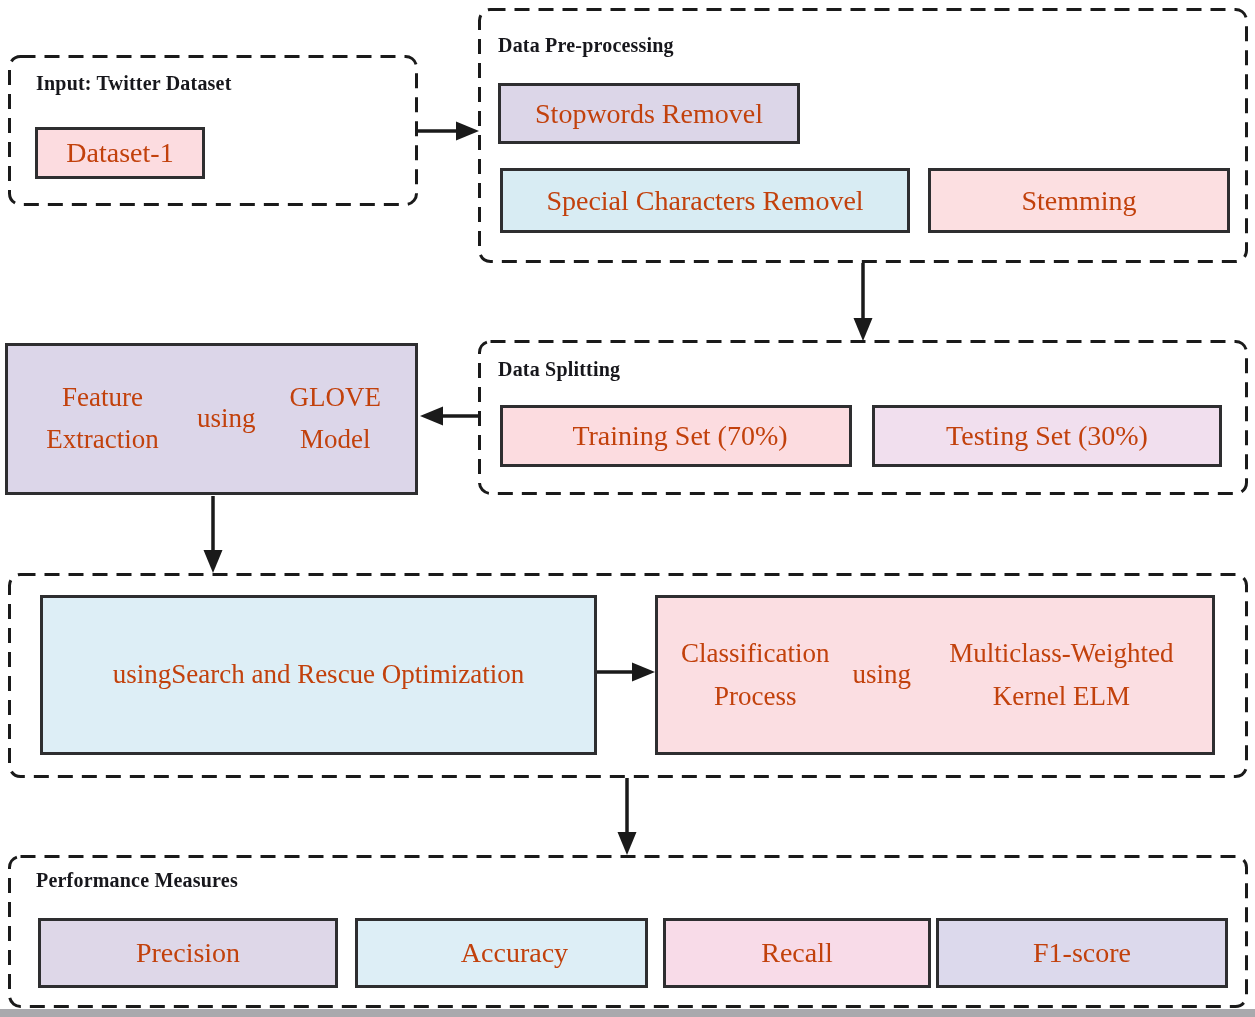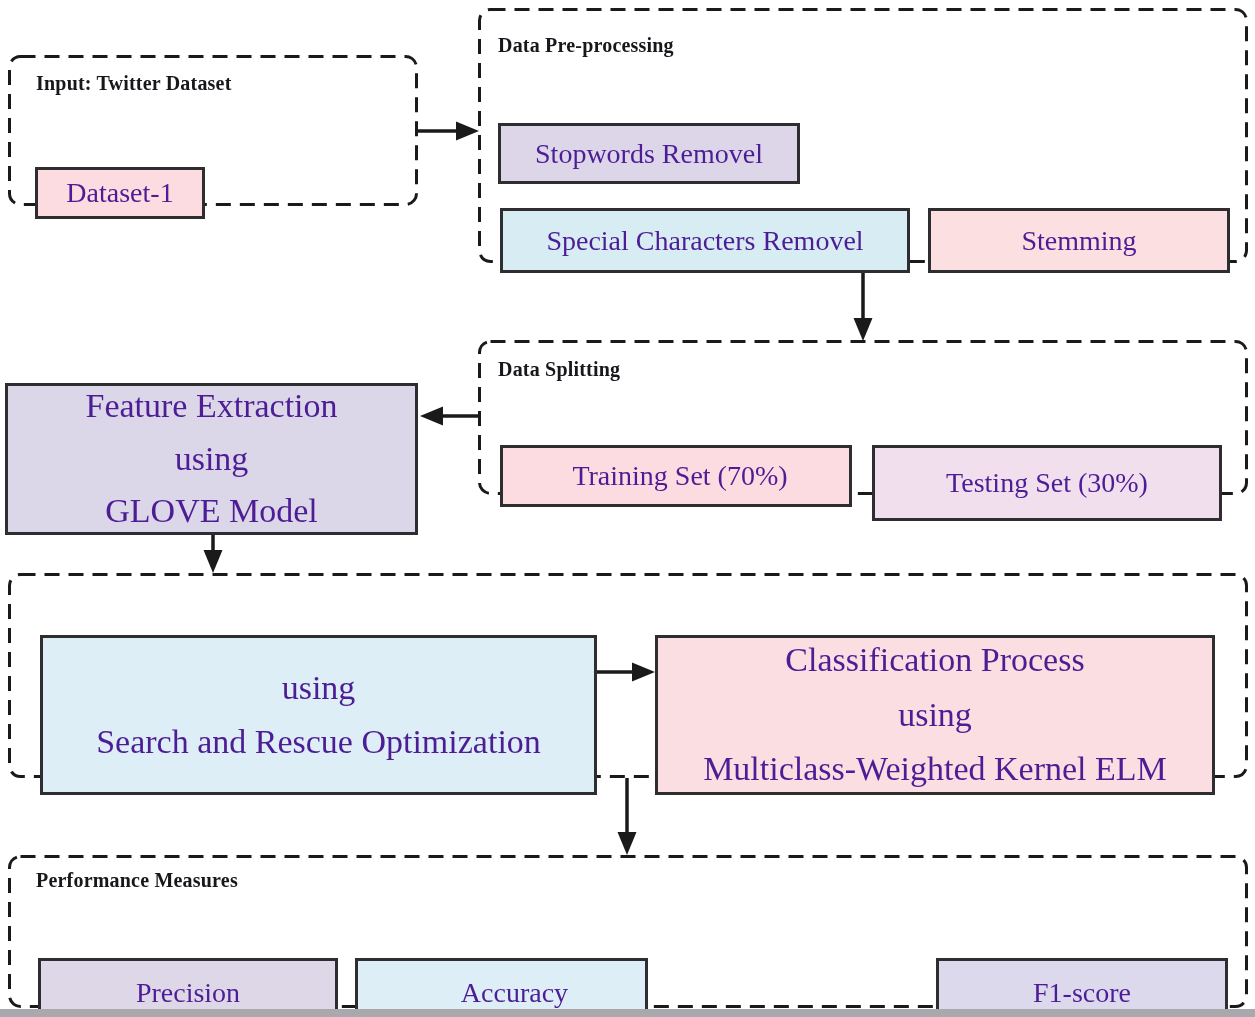--- a/index.html
+++ b/index.html
@@ -15,29 +15,28 @@
     font-weight:bold;
     font-size:20px;
     color:#17171c;
     letter-spacing:.2px;
     white-space:nowrap;
   }
   .node{
     position:absolute;
     border:3px solid #2e2e30;
     display:flex;align-items:center;justify-content:center;
-    font-size:28px;color:#4c1d95;
+    font-size:28px;color:#c2410c;
     text-align:center;
     box-sizing:border-box;
     white-space:nowrap;
-    margin-top:40px;
   }
   .multiline{
-    flex-direction:column;
-    font-size:34px;
+    flex-direction:row;
+    font-size:27px;
     line-height:1.6;
     white-space:normal;
   }
   .overlay{
     position:absolute;left:0;top:0;width:1255px;height:1017px;
     pointer-events:none;
   }
   .bottom-edge{
     position:absolute;left:0;bottom:0;width:1255px;height:8px;
     background:#a9a9ad;
@@ -101,36 +100,37 @@
 
   <div class="node multiline" style="left: 5px; top: 343px; width: 413px; height: 152px; line-height: 1.55; background-color: rgb(220, 214, 233);">
     <span>Feature Extraction</span>
     <span>using</span>
     <span>GLOVE Model</span>
   </div>
 
   <div class="abs" style="left:478px;top:340px;width:770px;height:155px;">
     <div class="group-title abs" style="left:20px;top:18px;">Data Splitting</div>
     <div class="node" style="left: 22px; top: 65px; width: 352px; height: 62px; background-color: rgb(252, 220, 224); padding-left: 8px;">Training Set (70%)</div>
-    <div class="node" style="left: 394px; top: 65px; width: 350px; height: 76px; background-color: rgb(241, 223, 238);">Testing Set (30%)</div>
+    <div class="node" style="left: 394px; top: 65px; width: 350px; height: 62px; background-color: rgb(241, 223, 238);">Testing Set (30%)</div>
   </div>
 
   <div class="abs" style="left:8px;top:573px;width:1240px;height:205px;">
     <div class="node multiline" style="left: 32px; top: 22px; width: 557px; height: 160px; background-color: rgb(221, 238, 246);">
       <span>using</span>
       <span>Search and Rescue Optimization</span>
     </div>
     <div class="node multiline" style="left: 647px; top: 22px; width: 560px; height: 160px; background-color: rgb(251, 222, 226);">
       <span>Classification Process</span>
       <span>using</span>
       <span>Multiclass-Weighted Kernel ELM</span>
     </div>
   </div>
 
   <div class="abs" style="left:8px;top:855px;width:1240px;height:152px;">
     <div class="group-title abs" style="left:28px;top:14px;">Performance Measures</div>
     <div class="node" style="left: 30px; top: 63px; width: 300px; height: 70px; background-color: rgb(222, 215, 232);">Precision</div>
     <div class="node" style="left: 347px; top: 63px; width: 293px; height: 70px; background-color: rgb(221, 238, 246); padding-left: 26px;">Accuracy</div>
+    <div class="node" style="left: 655px; top: 63px; width: 268px; height: 70px; background-color: rgb(248, 219, 232);">Recall</div>
     <div class="node" style="left: 928px; top: 63px; width: 292px; height: 70px; background-color: rgb(220, 217, 236);">F1-score</div>
   </div>
 
   <div class="bottom-edge"></div>
 </div>
 
 </body></html>

